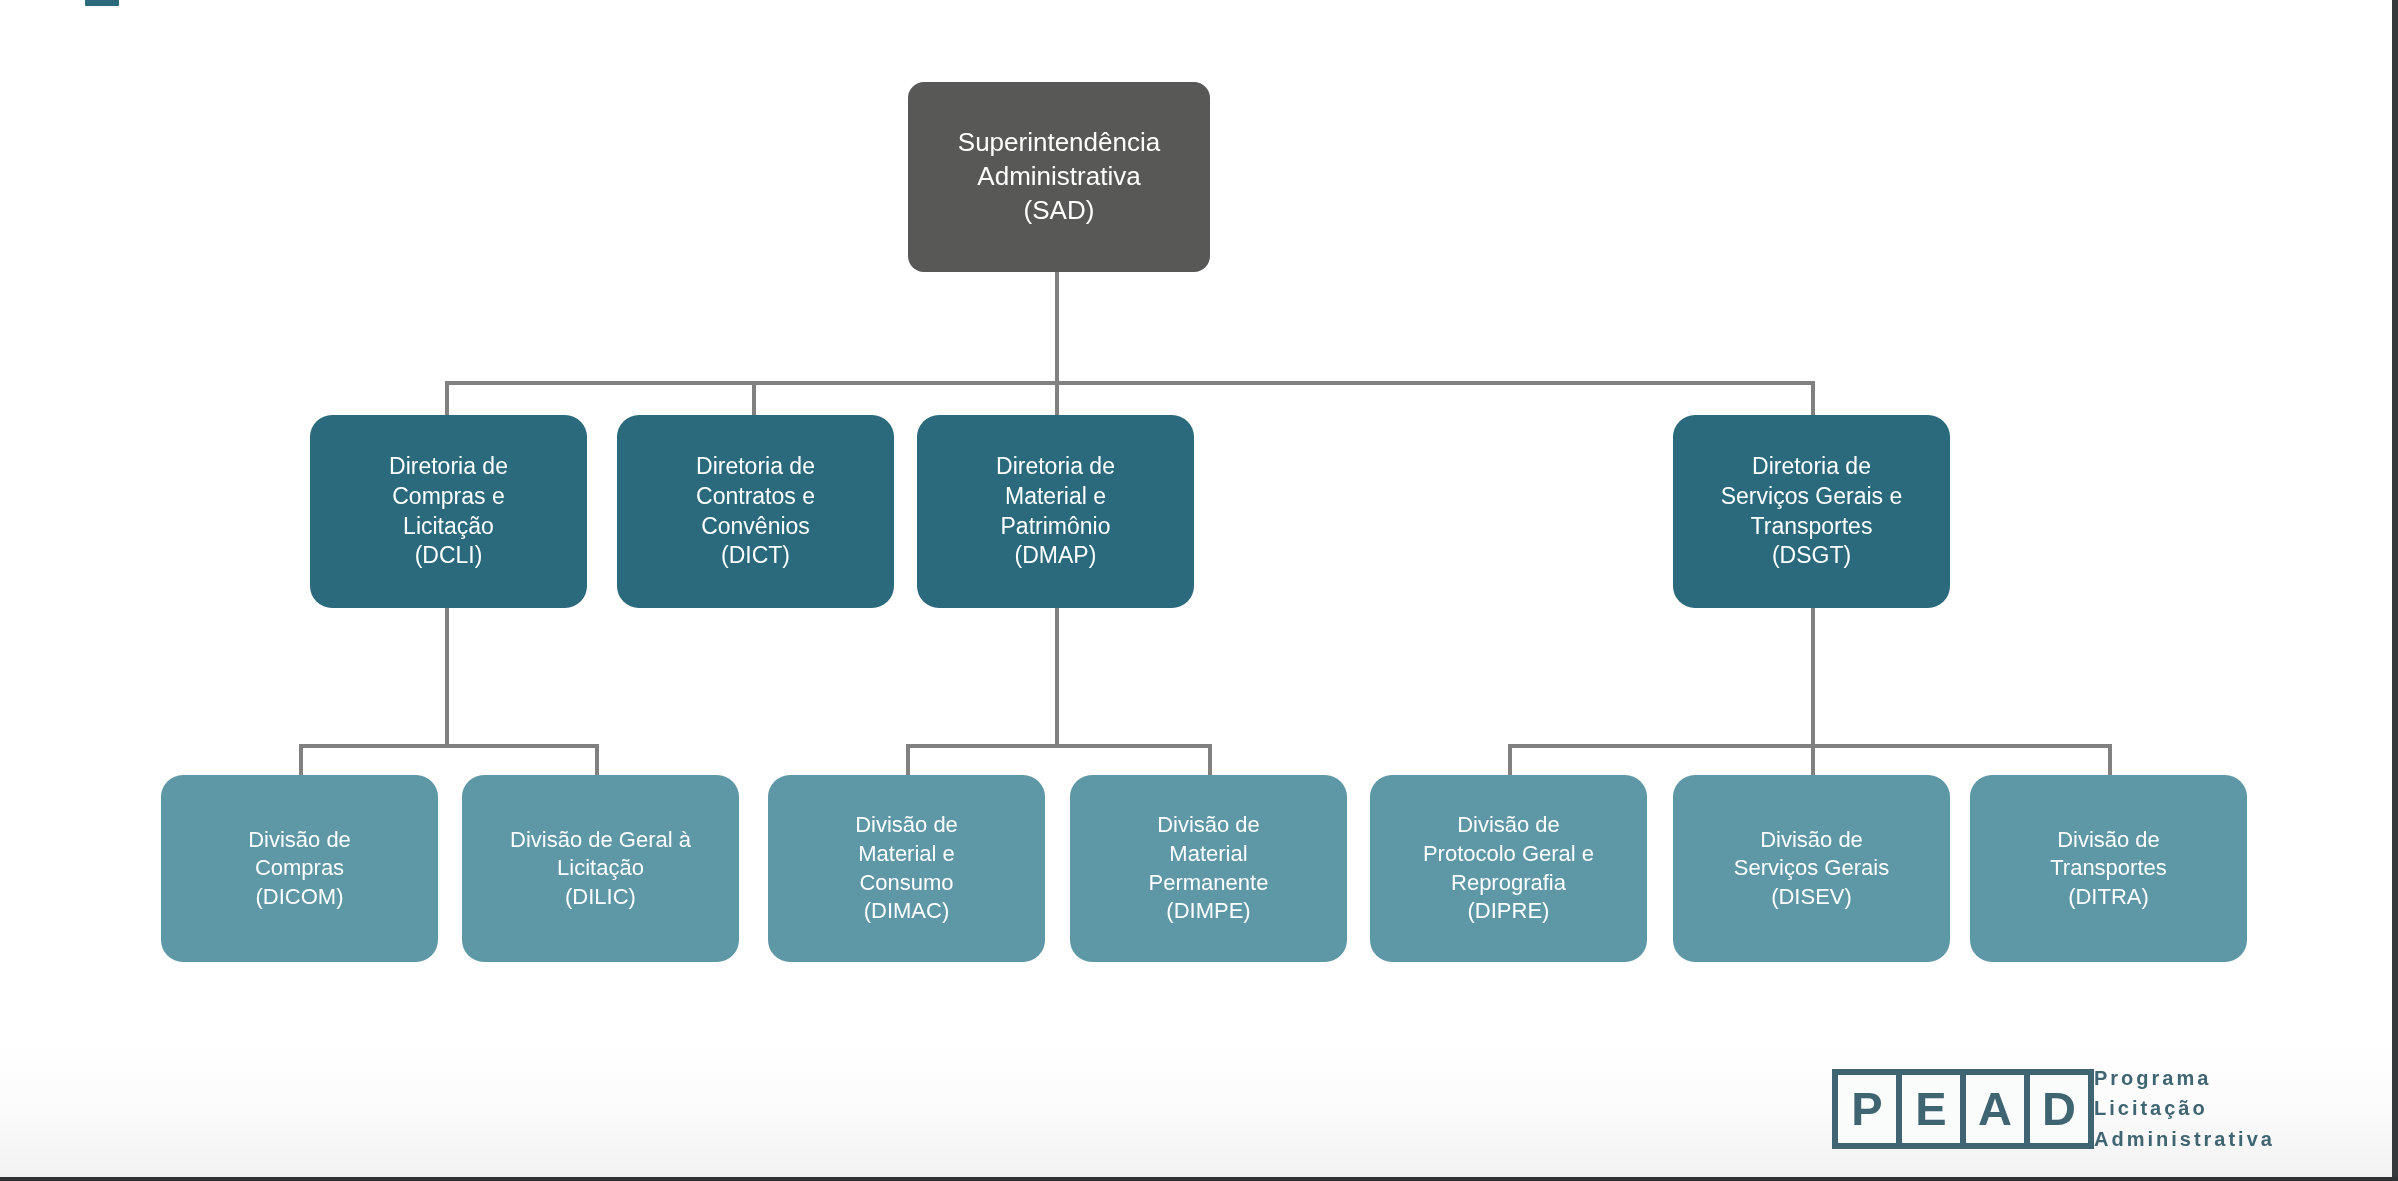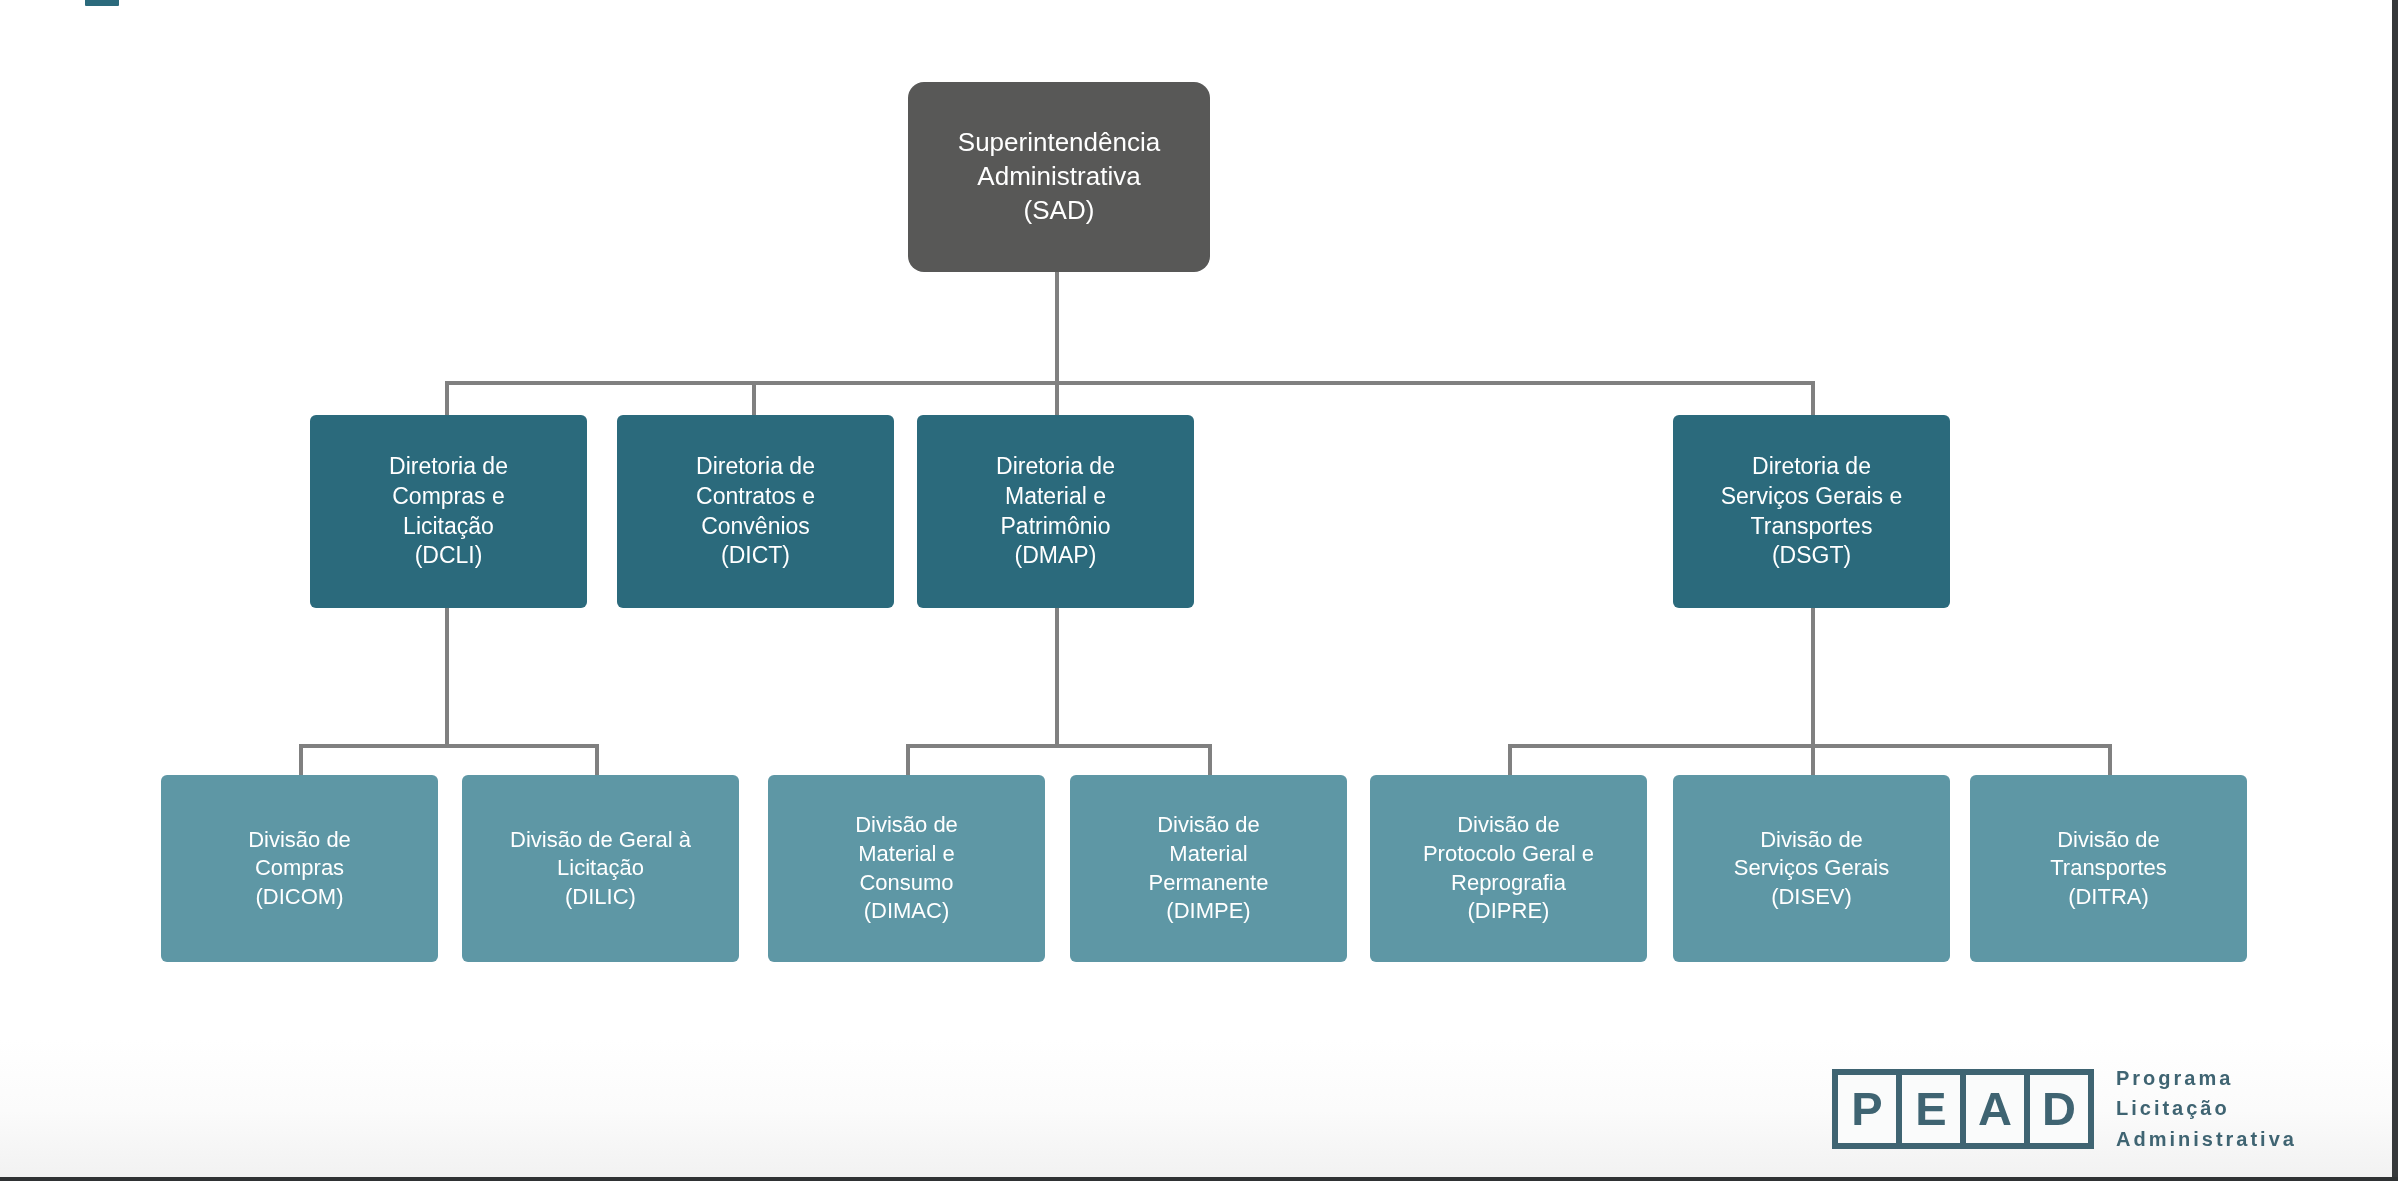--- a/index.html
+++ b/index.html
@@ -37,21 +37,21 @@
   .conn.v{width:4px;}
   .conn.h{height:4px;}
 
   
   .node{
     position:absolute;
     box-sizing:border-box;
     display:flex;align-items:center;justify-content:center;
     text-align:center;
     color:#ffffff;
-    border-radius:6px;
+    border-radius:22px;
     line-height:1.30;
     padding:6px 8px;
     white-space:pre-line;
   }
   .node.root{
     background:#585857;
     font-size:26px;
     border-radius:16px;
   }
   .node.lvl2{
@@ -76,21 +76,20 @@
   }
   .logo-cell{
     width:58px;height:68px;
     background:#fafbfb;
     display:flex;align-items:center;justify-content:center;
     font-size:47px;font-weight:bold;color:#3f6472;
     font-family:"Liberation Sans","DejaVu Sans",sans-serif;
     line-height:1;
   }
   .logo-text{
-    margin-left:22px;
     color:#3f6472;
     font-size:20px;
     font-weight:bold;
     letter-spacing:3.0px;
     line-height:1.52;
   }
   .logo-text div{white-space:nowrap;}
 </style>
 </head>
 <body>

